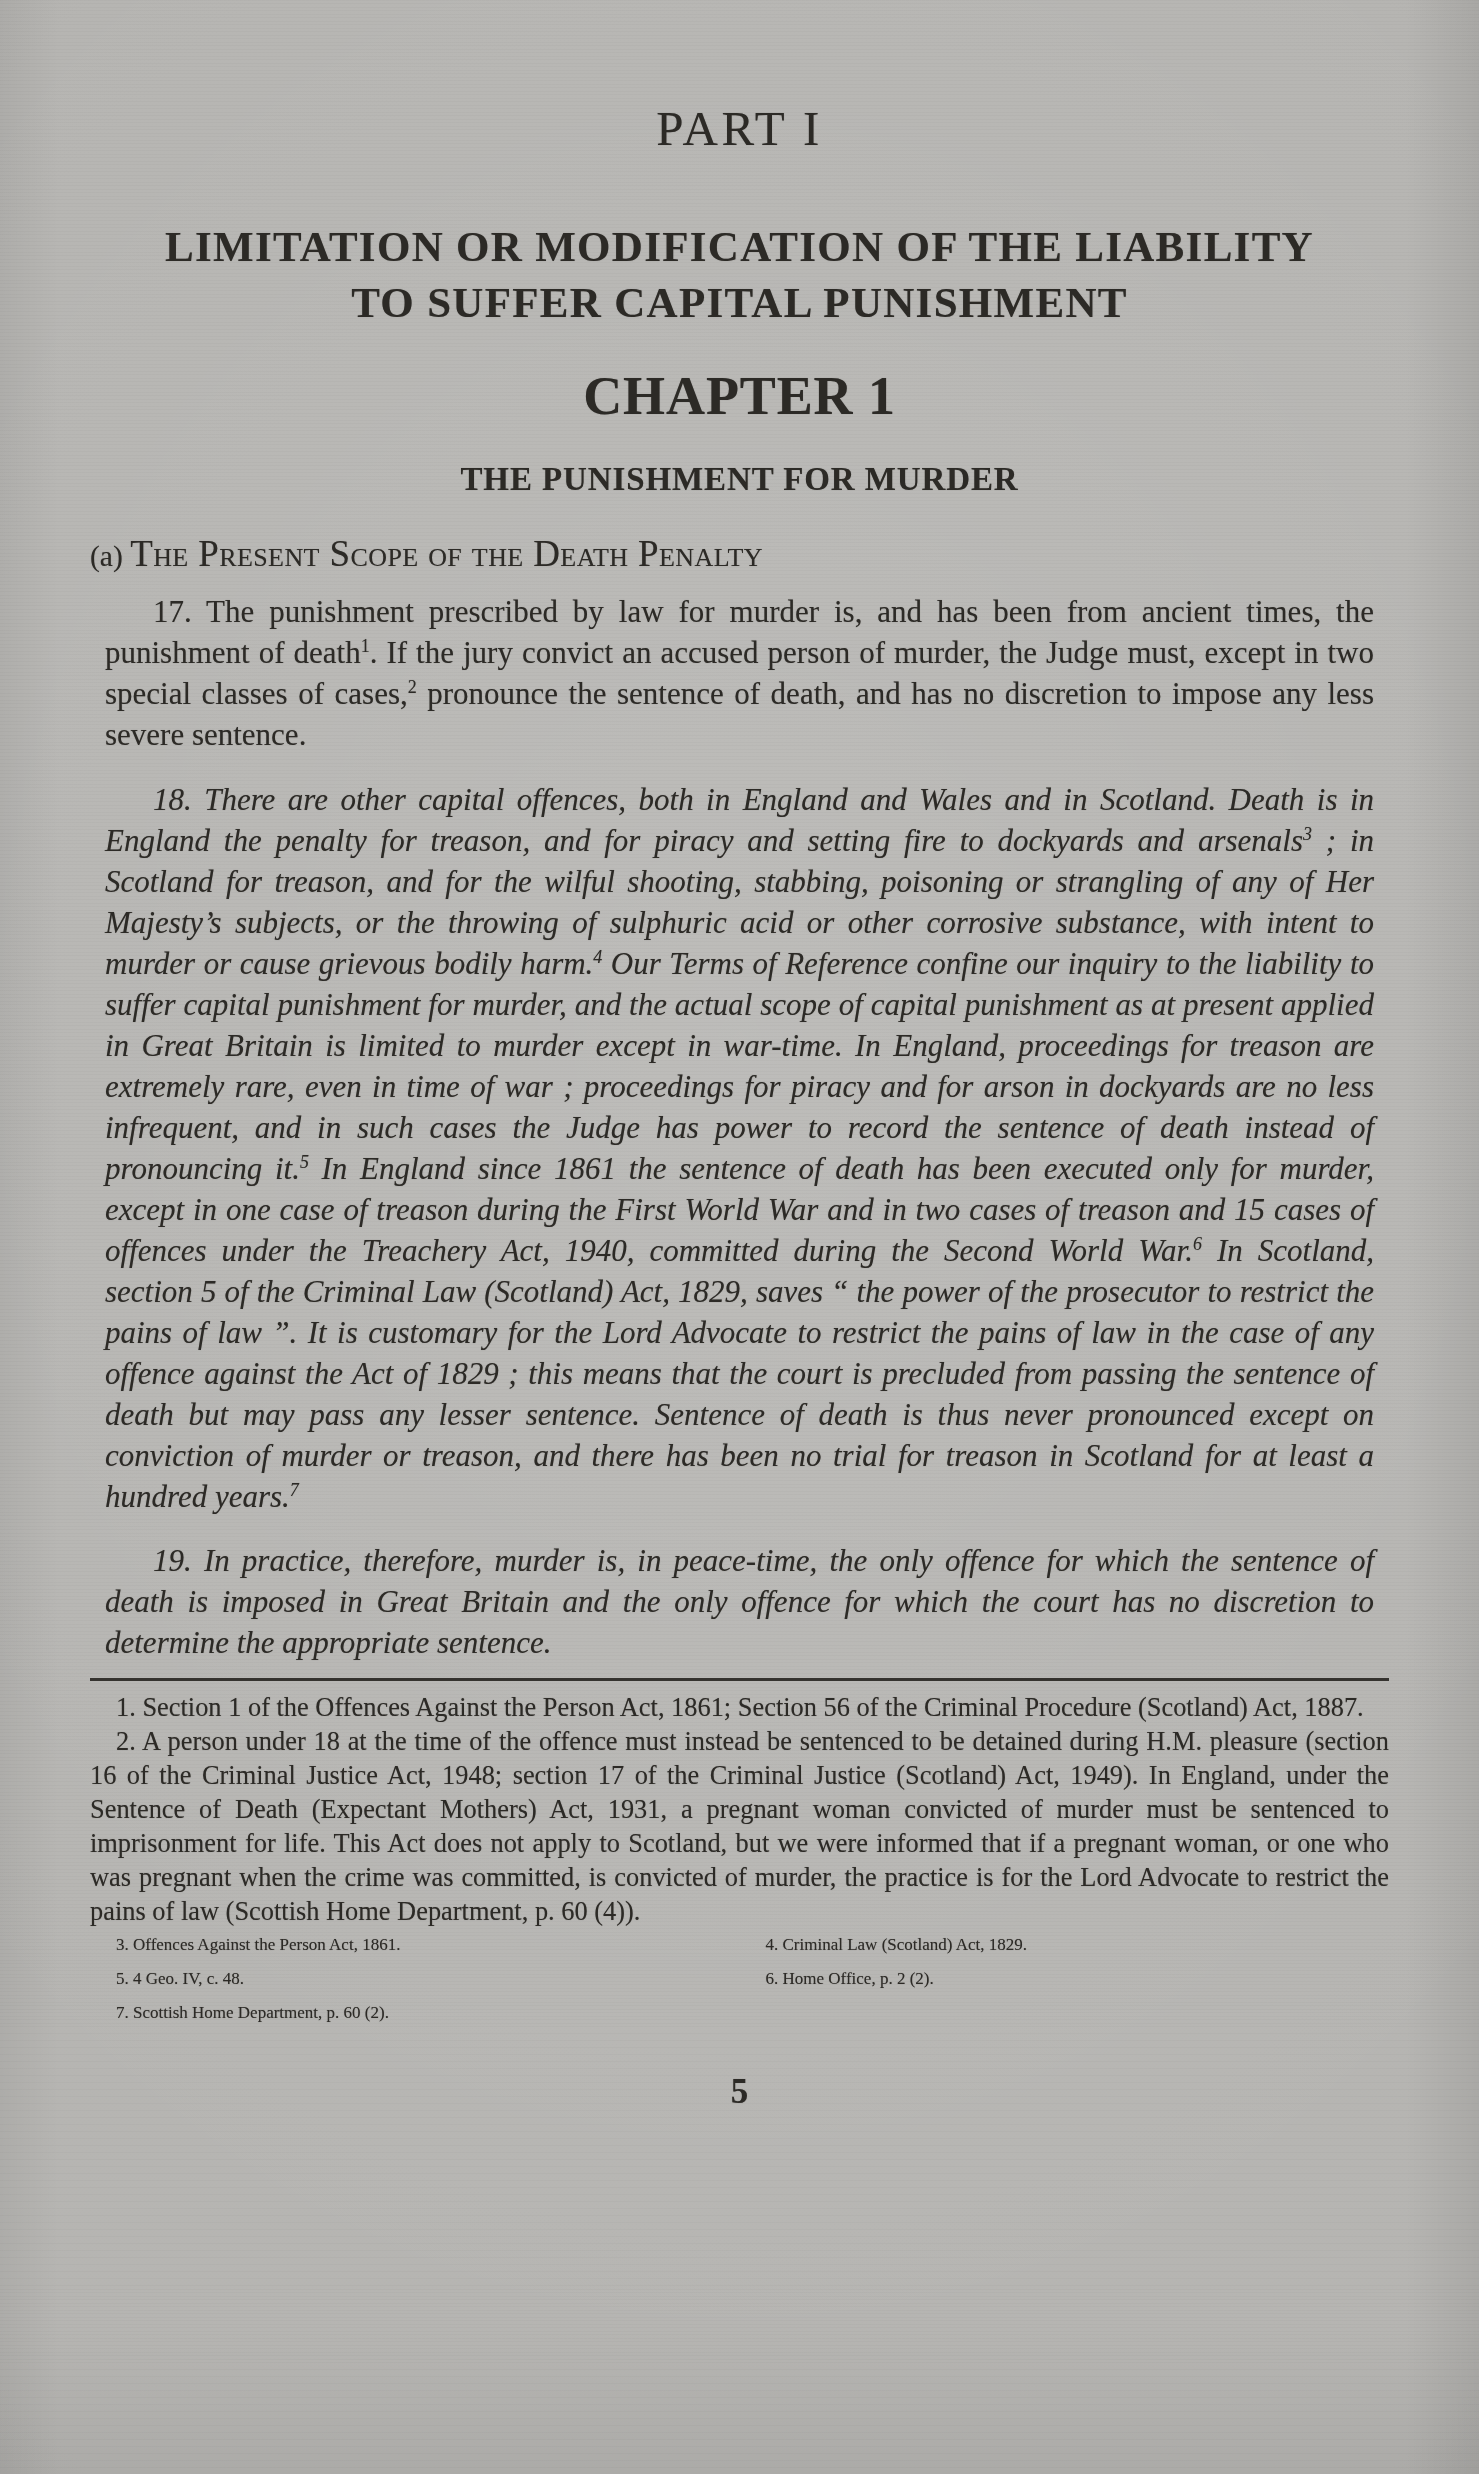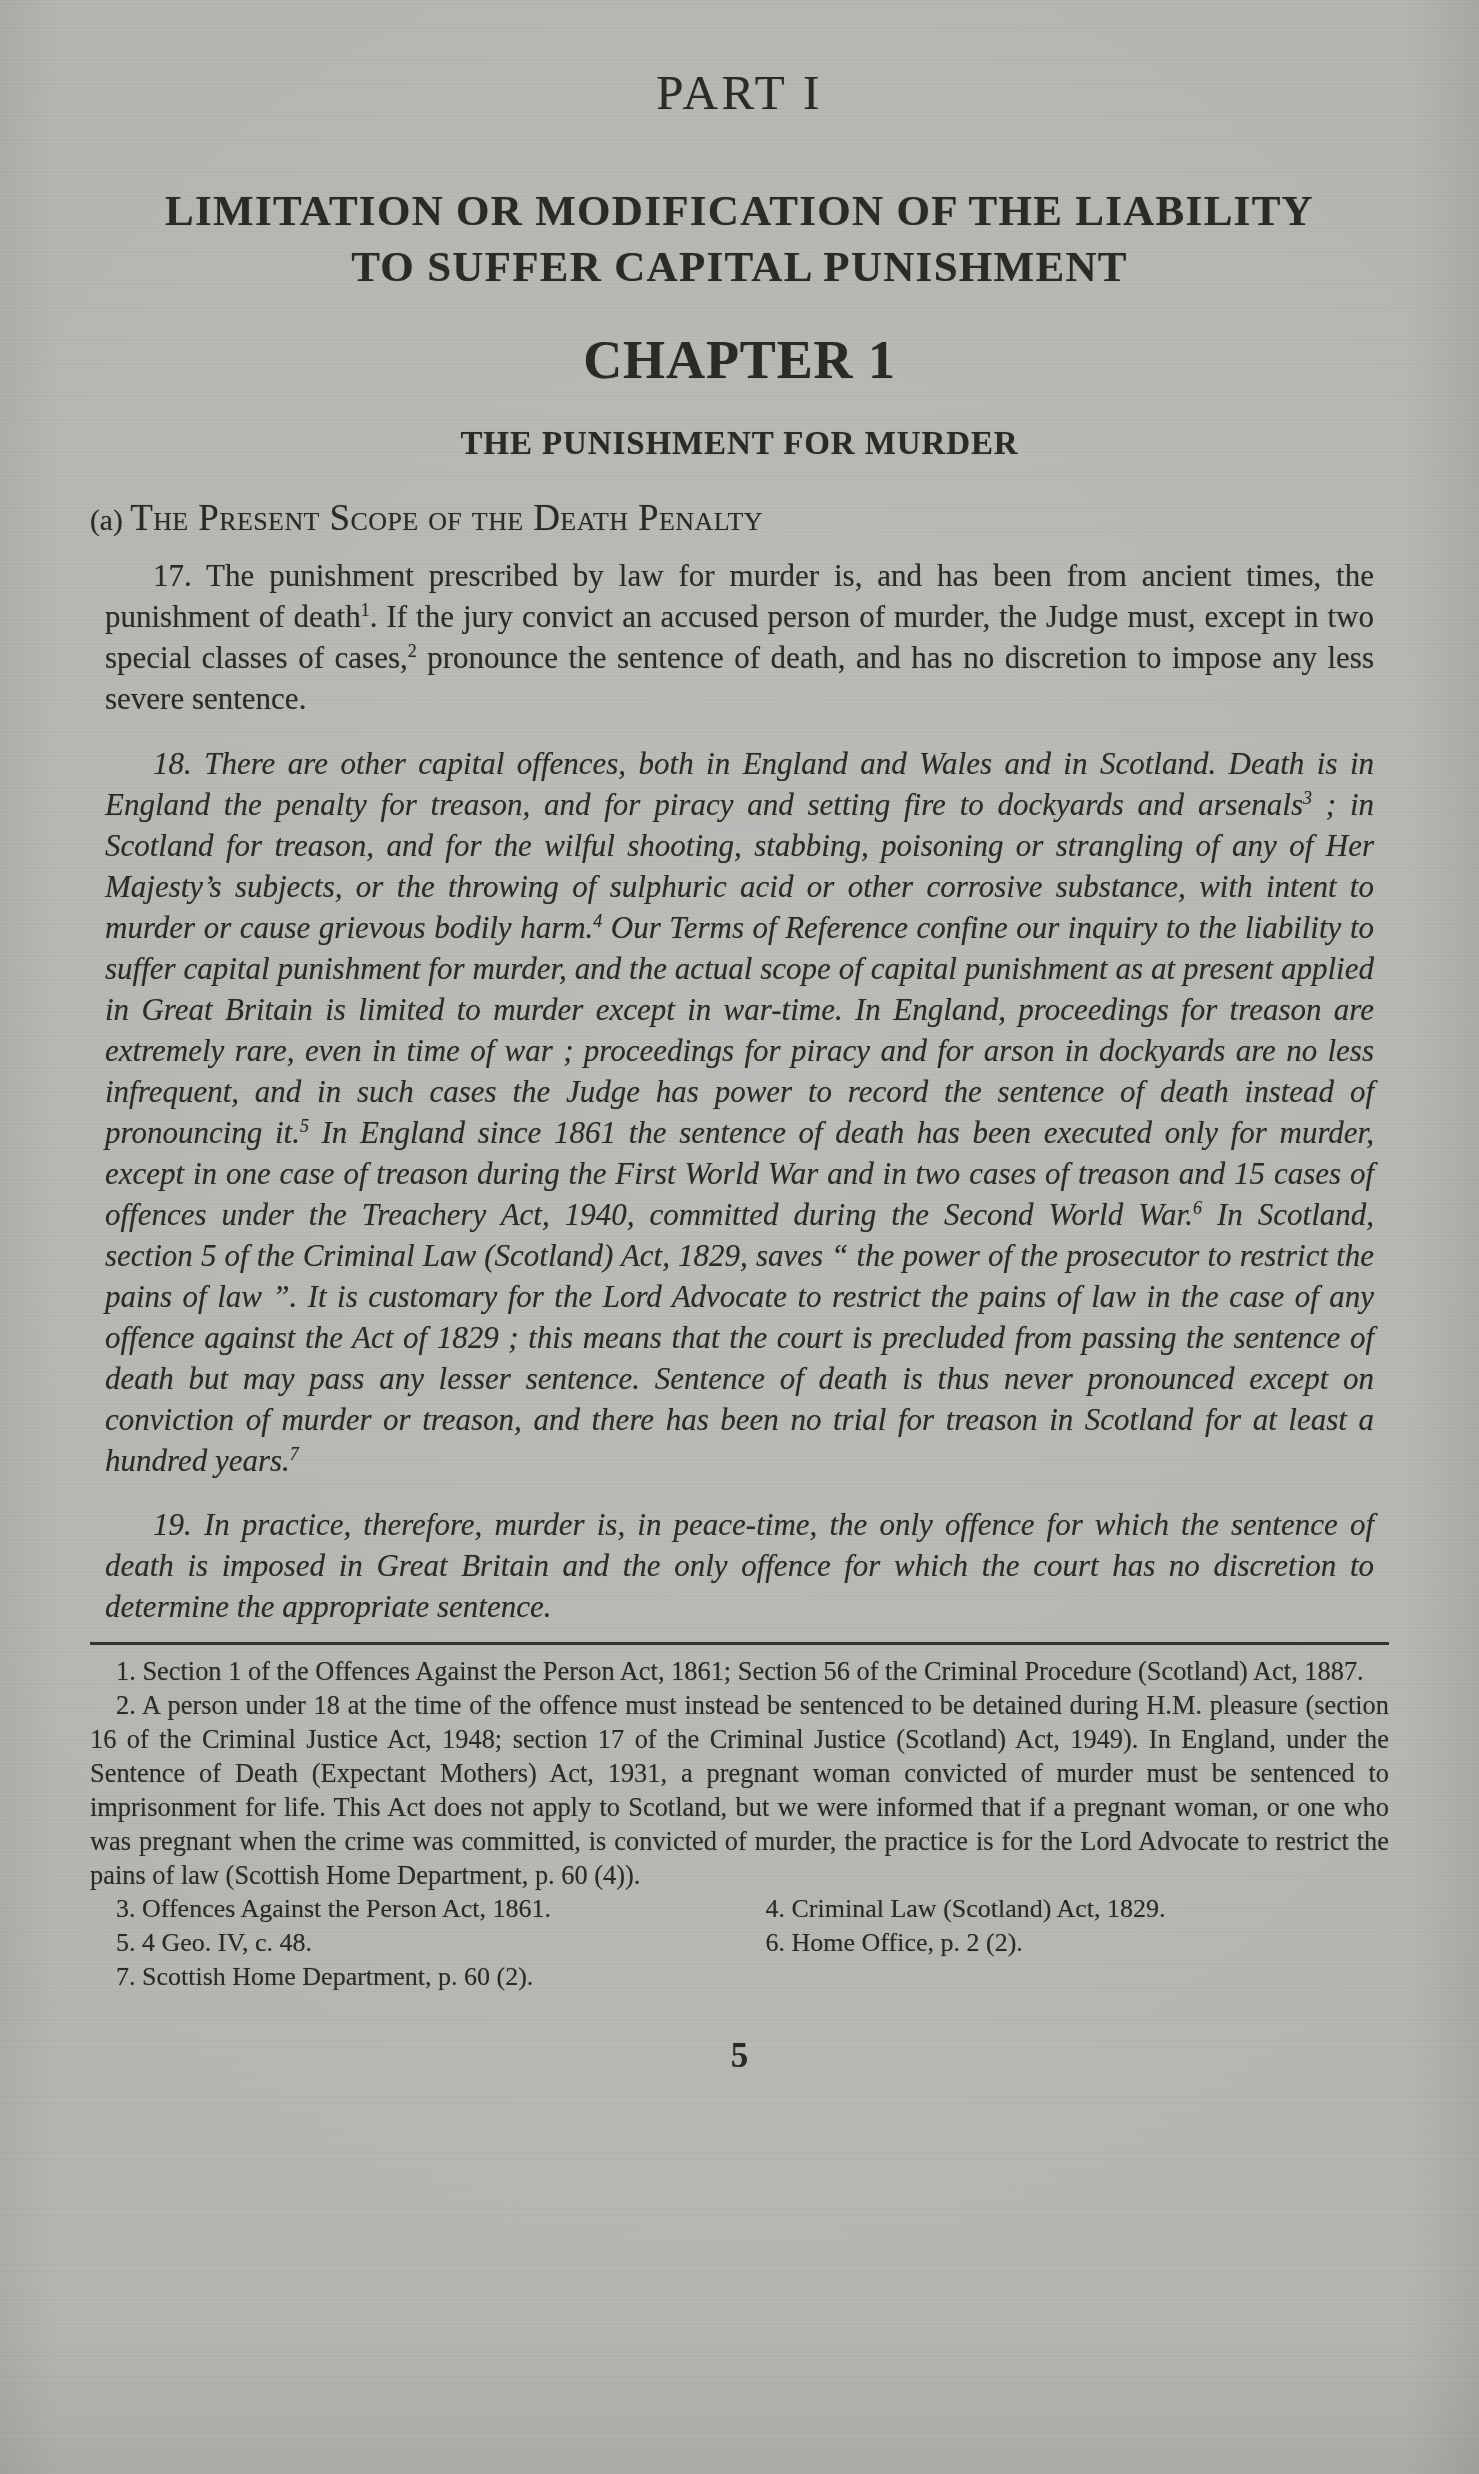--- a/index.html
+++ b/index.html
@@ -25,21 +25,21 @@
   }
   .page-inner {
     margin: 0 90px;
     width: 1299px;
   }
   .txt {
     text-shadow: 0 0 0.9px rgba(40, 38, 34, 0.38);
   }
   .part-heading {
     margin: 0;
-    padding-top: 68px;
+    padding-top: 104px;
     text-align: center;
     font-size: 49px;
     font-weight: 400;
     letter-spacing: 3.5px;
     line-height: 1;
   }
   .doc-title {
     margin: 66px 0 0 0;
     text-align: center;
     font-size: 43px;
@@ -101,21 +101,21 @@
     line-height: 34px;
     text-align: justify;
     text-indent: 26px;
   }
   .fncols {
     display: flex;
   }
   .fncol { width: 50%; }
   .fn-item {
     margin: 0;
-    font-size: 26px;
+    font-size: 17px;
     line-height: 34px;
     text-indent: 26px;
   }
   .page-number {
     margin-top: 42px;
     text-align: center;
     font-size: 35px;
     font-weight: 700;
   }
 </style>

